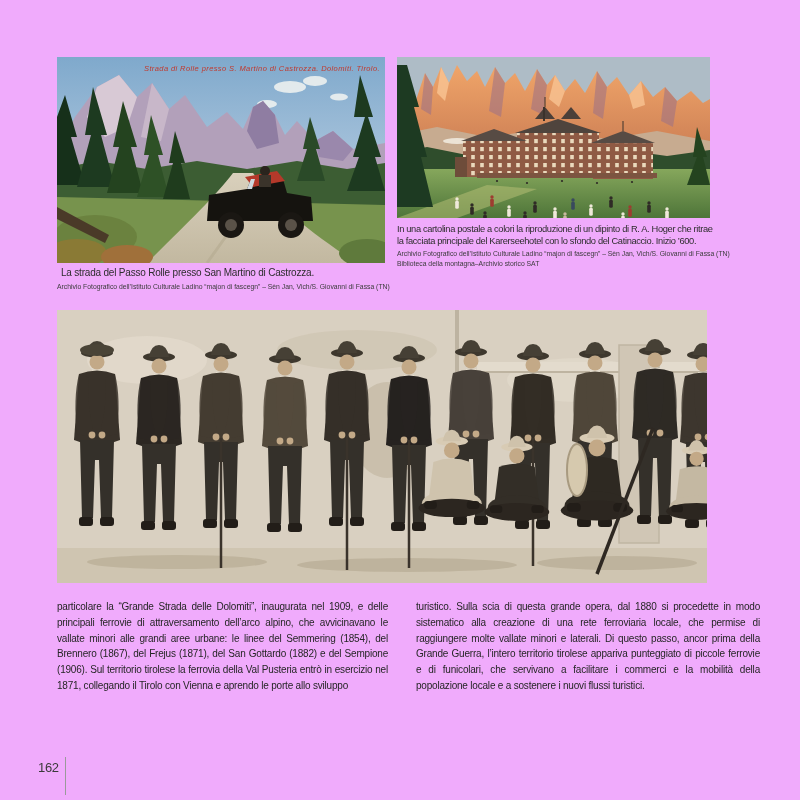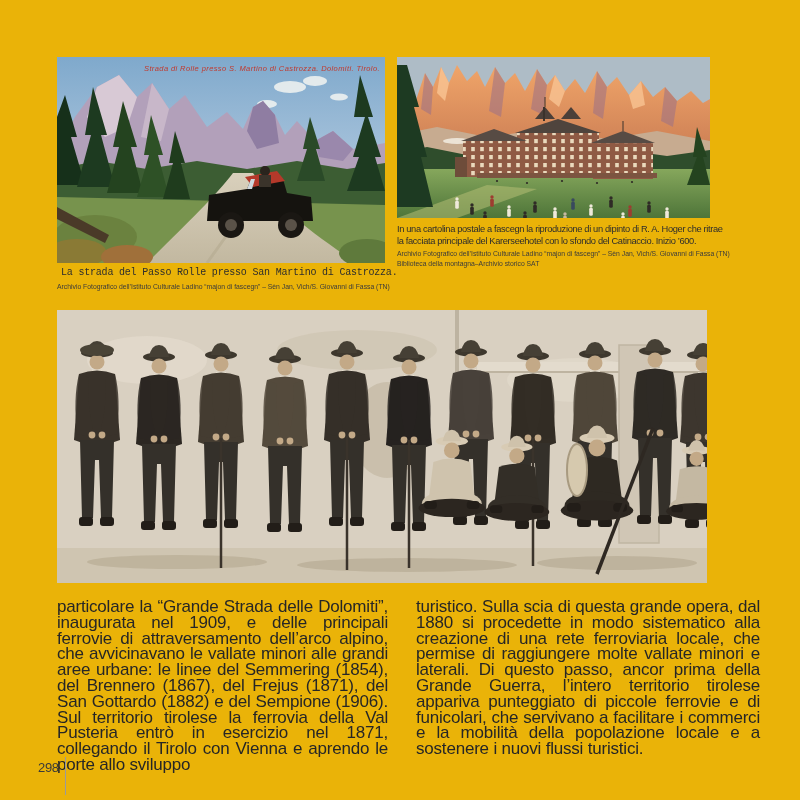--- a/index.html
+++ b/index.html
@@ -1,33 +1,33 @@
 <!DOCTYPE html>
 <html><head>
 <meta charset="utf-8">
 <style>
   * { margin:0; padding:0; box-sizing:border-box; }
   html,body { background:#ffffff; }
   .page {
-    position:relative; width:800px; height:800px; background:#eab308;
+    position:relative; width:800px; height:800px; background:#f0abfc;
     font-family:"Liberation Sans", sans-serif; color:#2e2e2e; overflow:hidden;
   }
   .abs { position:absolute; }
   figure svg { display:block; }
   .cap {
     font-size:10px; letter-spacing:-0.2px; color:#2d2d2d;
-    line-height:12.5px; white-space:nowrap;font-family:Liberation Mono, monospace;
+    line-height:12.5px; white-space:nowrap;
   }
   .cap-sm { font-size:9.3px; letter-spacing:-0.35px; line-height:12.2px; white-space:nowrap; color:#2d2d2d; }
   .credit {
     font-size:6.8px; letter-spacing:0; color:#3b3b3b; white-space:nowrap; margin-top:3px;
   }
   .gap-up { margin-top:9px; }
   .bodycol {
-    position:absolute; top:599px; font-size:17px; line-height:15.8px;
+    position:absolute; top:599px; font-size:10px; line-height:15.8px;
     text-align:justify; color:#262626; letter-spacing:-0.2px;
   }
   .bodycol.left  { left:57px;  width:331px; }
   .bodycol.right { left:400px; width:344px;margin-left:16px; }
   .folio { position:absolute; left:38px; top:760px; font-size:13px; color:#3a3a3a; letter-spacing:-0.3px; }
   .folio-rule { position:absolute; left:65px; top:757px; width:1px; height:38px; background:#9a9a9a; }
 </style>
 </head>
 <body>
 
@@ -187,21 +187,21 @@
           </g>
       </g>
       <g>
         <path d="M10,8 L22,50 L17,50 L30,100 L24,100 L36,150 L0,150 L0,8 Z" fill="#1d3a22"></path>
         <path d="M300,70 L310,100 L306,100 L313,128 L290,128 L300,100 L296,100 Z" fill="#24431f"></path>
       </g>
     </svg>
   </figure>
 
   <div class="abs" style="left:397px; top:223px; width:346px;">
-    <div class="cap-sm">In una cartolina postale a fascegn la riproduzione di un dipinto di R. A. Hoger che ritrae</div>
+    <div class="cap-sm">In una cartolina postale a colori la riproduzione di un dipinto di R. A. Hoger che ritrae</div>
     <div class="cap-sm">la facciata principale del Karerseehotel con lo sfondo del Catinaccio. Inizio ’600.</div>
     <div class="credit">Archivio Fotografico dell’Istituto Culturale Ladino “majon di fascegn” – Sèn Jan, Vich/S. Giovanni di Fassa (TN)</div>
     <div class="credit">Biblioteca della montagna–Archivio storico SAT</div>
   </div>
 
   <figure class="abs" style="left:57px; top:310px;">
     <svg viewBox="0 0 650 273" width="650" height="273">
       <defs>
         <symbol id="guide-stand" overflow="visible">
 
@@ -305,16 +305,16 @@
           </g>
       </g>
       <line x1="596" y1="118" x2="540" y2="264" stroke="#2e2822" stroke-width="3.5"></line>
       <ellipse cx="520" cy="160" rx="10" ry="26" fill="#d6c9ae" stroke="#a89a80" stroke-width="2"></ellipse>
     </svg>
   </figure>
 
   <div class="bodycol left">particolare la “Grande Strada delle Dolomiti”, inaugurata nel 1909, e delle principali ferrovie di attraversamento dell’arco alpino, che avvicinavano le vallate minori alle grandi aree urbane: le linee del Semmering (1854), del Brennero (1867), del Frejus (1871), del San Gottardo (1882) e del Sempione (1906). Sul territorio tirolese la ferrovia della Val Pusteria entrò in esercizio nel 1871, collegando il Tirolo con Vienna e aprendo le porte allo sviluppo</div>
   <div class="bodycol right">turistico. Sulla scia di questa grande opera, dal 1880 si procedette in modo sistematico alla creazione di una rete ferroviaria locale, che permise di raggiungere molte vallate minori e laterali. Di questo passo, ancor prima della Grande Guerra, l’intero territorio tirolese appariva punteggiato di piccole ferrovie e di funicolari, che servivano a facilitare i commerci e la mobilità della popolazione locale e a sostenere i nuovi flussi turistici.</div>
 
-  <div class="folio">298</div>
+  <div class="folio">162</div>
   <div class="folio-rule"></div>
 
 </div>
 
 </body></html>

